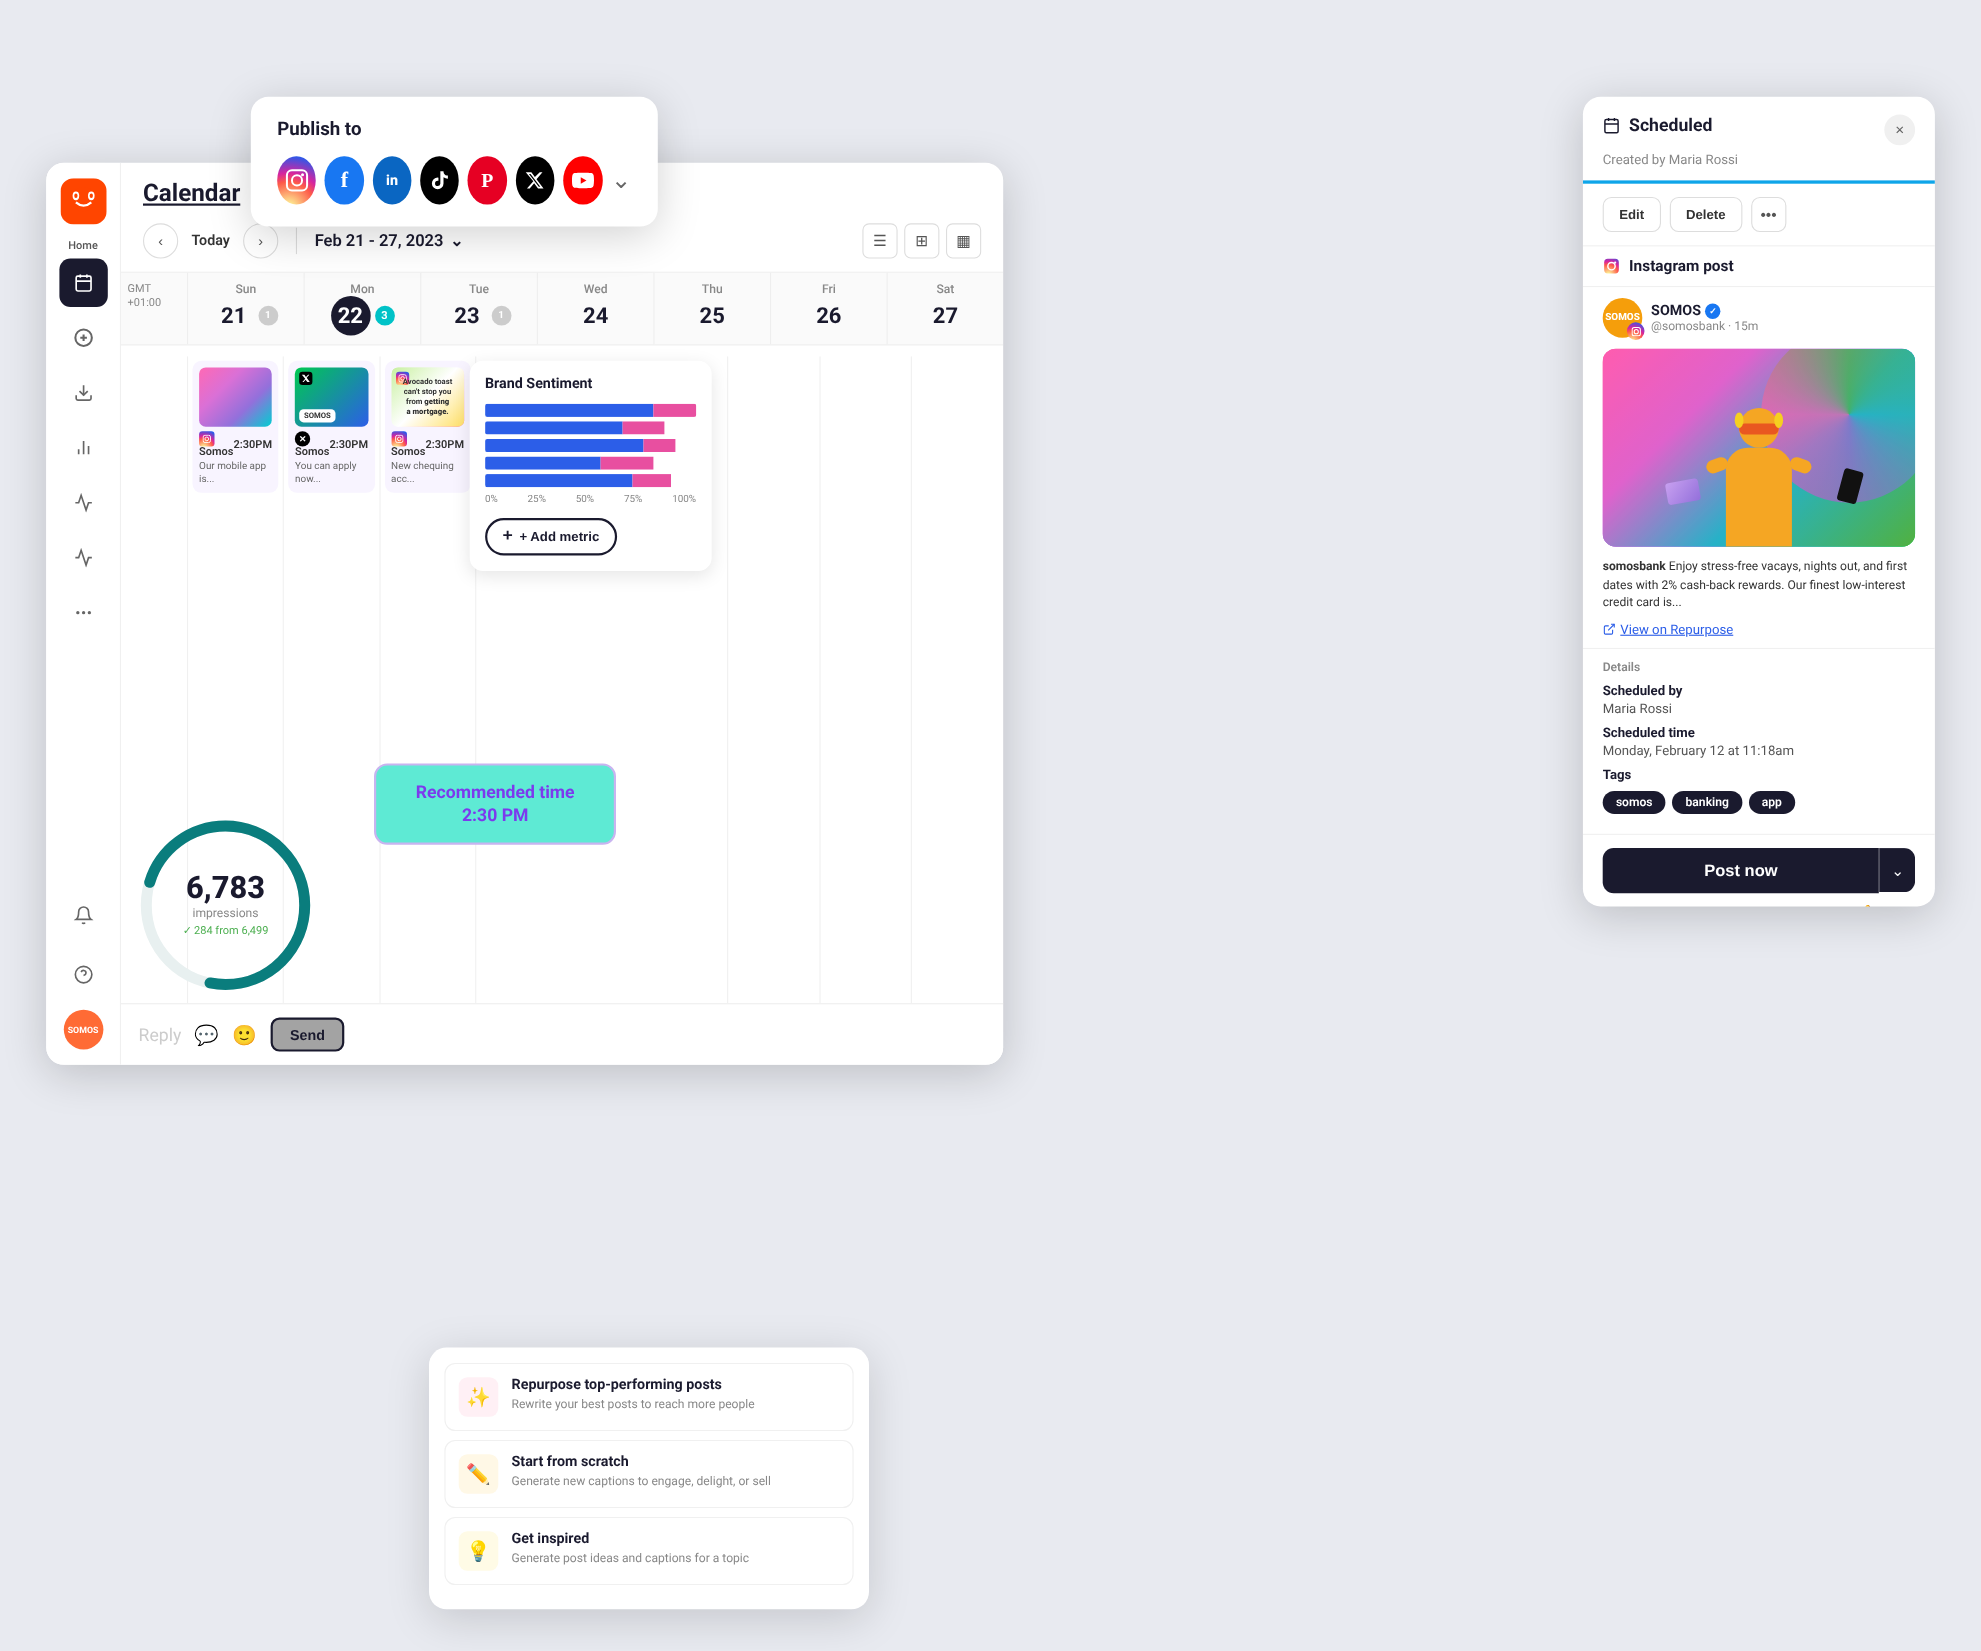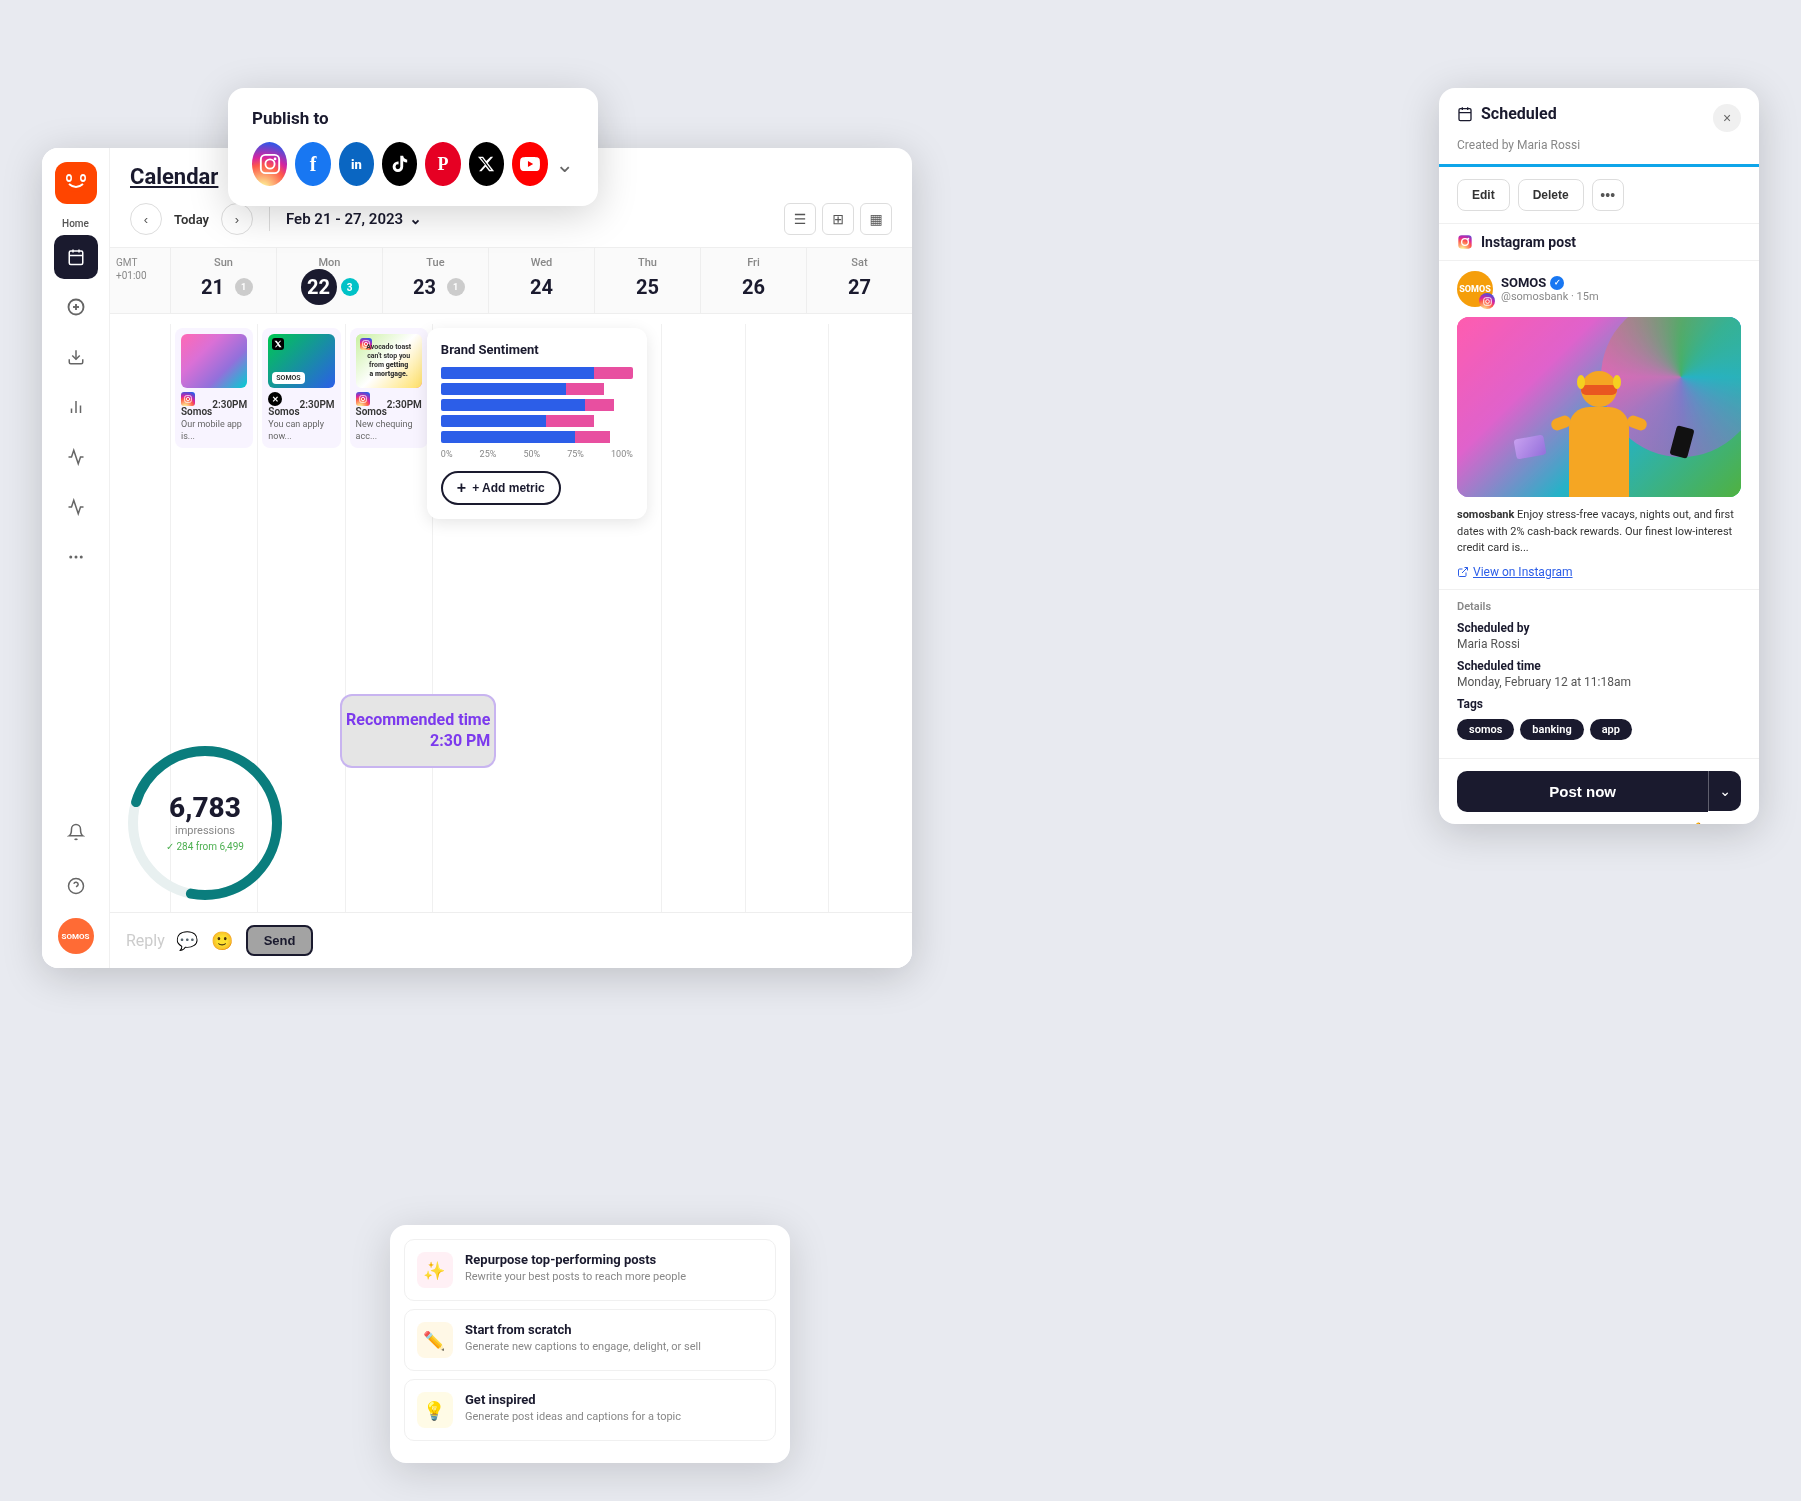--- a/index.html
+++ b/index.html
@@ -316,25 +316,25 @@
       font-weight: 600;
       cursor: pointer;
       color: #1a1a2e;
     }
 
     
     .recommended-time {
       position: absolute;
       bottom: 200px;
       left: 340px;
-      background: #e5e5e5;
+      background: #5eead4;
       border: 2px solid #c8b4f0;
       border-radius: 12px;
-      padding: 14px 4px;
-      text-align: right;
+      padding: 14px 36px;
+      text-align: center;
     }
     .recommended-time-text {
       font-size: 16px;
       font-weight: 700;
       color: #7c3aed;
       line-height: 1.3;
     }
 
     
     .reply-bar {
@@ -1153,21 +1153,21 @@
     <strong>somosbank</strong>
     <span>Enjoy stress-free vacays, nights out, and first dates with 2% cash-back rewards. Our finest low-interest credit card is...</span>
   </div>
 
   <div class="sp-view-link">
     <svg width="12" height="12" viewBox="0 0 24 24" fill="none" stroke="currentColor" stroke-width="2">
         <path d="M18 13v6a2 2 0 01-2 2H5a2 2 0 01-2-2V8a2 2 0 012-2h6"></path>
         <polyline points="15 3 21 3 21 9"></polyline>
         <line x1="10" y1="14" x2="21" y2="3"></line>
       </svg>
-    <span>View on Instagram</span>
+    <span>View on Repurpose</span>
   </div>
 
   <div class="sp-details">
     <div class="sp-details-title">Details</div>
     <div style="display:flex;gap:20px;">
       <div style="flex:1;">
         <div class="sp-detail-row">
           <div class="sp-detail-label">Scheduled by</div>
           <div class="sp-detail-value">Maria Rossi</div>
         </div>

